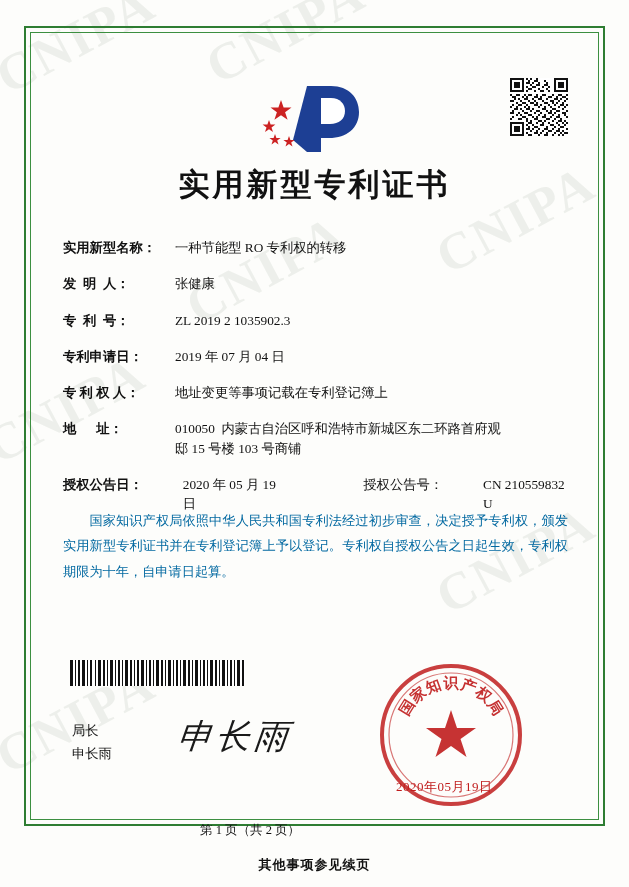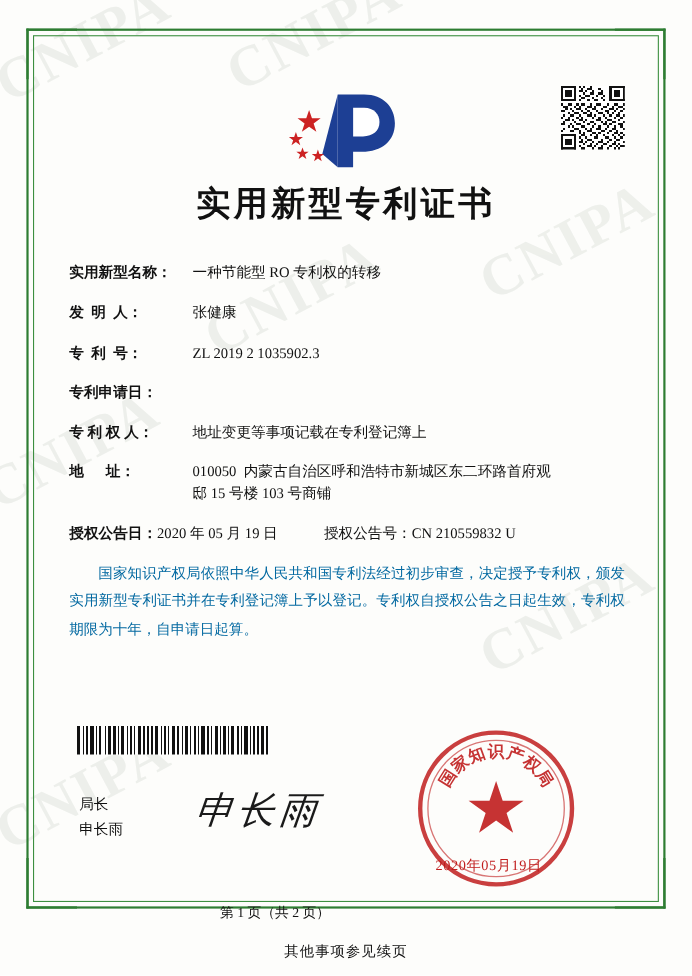--- a/index.html
+++ b/index.html
@@ -126,20 +126,21 @@
     font-weight: bold;
   }
   .field-value {
     flex: 1 1 auto;
     white-space: pre-wrap;
   }
   .field-row.pair .field-label { width: 112px; }
   .field-row.addr .field-label { width: 112px; }
   .field-row.two-col {
     justify-content: flex-start;
+    gap: 40px;
   }
   .right-seg {
     margin-left: 42px;
     white-space: pre;
   }
 
   
   .paras {
     position: absolute;
     left: 63px; top: 508px;
@@ -201,21 +202,21 @@
     text-align: center;
     font-size: 12.5px;
     color: #111;
   }
   .footer-note {
     position: absolute;
     left: 0; top: 856px;
     width: 629px;
     text-align: center;
     font-size: 13px;
-    font-weight: normal;
+    font-weight: bold;
     color: #111;
     letter-spacing: 1px;
   }
 </style>
 </head>
 <body>
 
 <div class="page">
 
   <div class="watermark wm1">CNIPA</div>
@@ -462,20 +463,21 @@
     <div class="field-row pair">
       <span class="field-label">发  明  人：</span>
       <span class="field-value">张健康</span>
     </div>
     <div class="field-row pair">
       <span class="field-label">专  利  号：</span>
       <span class="field-value">ZL 2019 2 1035902.3</span>
     </div>
     <div class="field-row pair">
       <span class="field-label">专利申请日：</span>
+      <span class="field-value">2019 年 07 月 04 日</span>
     </div>
     <div class="field-row pair">
       <span class="field-label">专 利 权 人：</span>
       <span class="field-value">地址变更等事项记载在专利登记簿上</span>
     </div>
     <div class="field-row addr">
       <span class="field-label">地      址：</span>
       <span class="field-value">010050  内蒙古自治区呼和浩特市新城区东二环路首府观
 邸 15 号楼 103 号商铺</span>
     </div>

